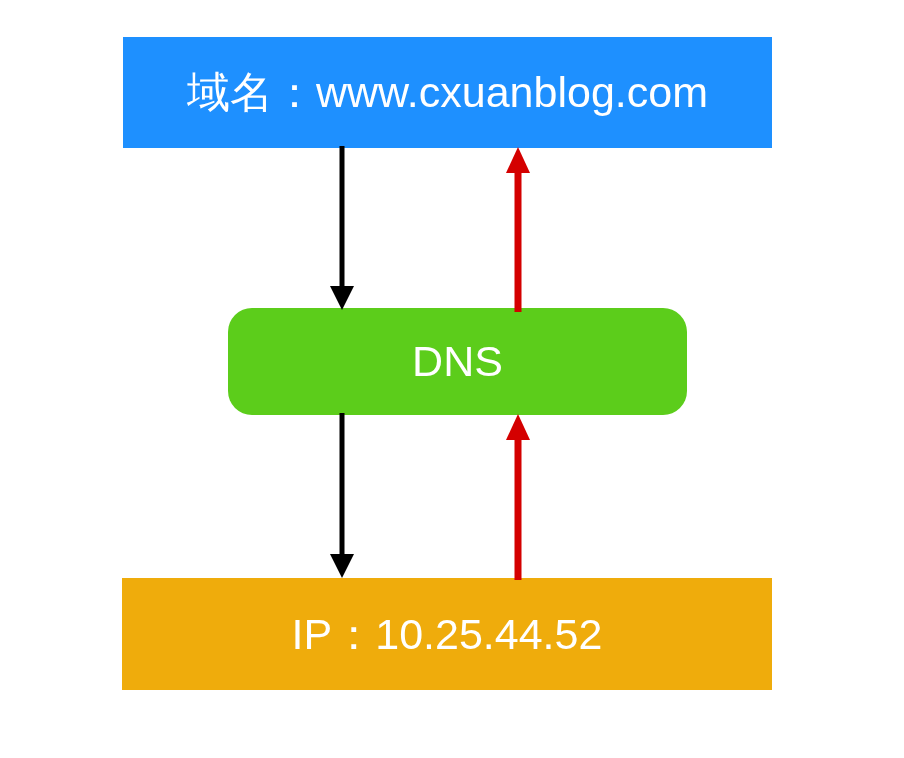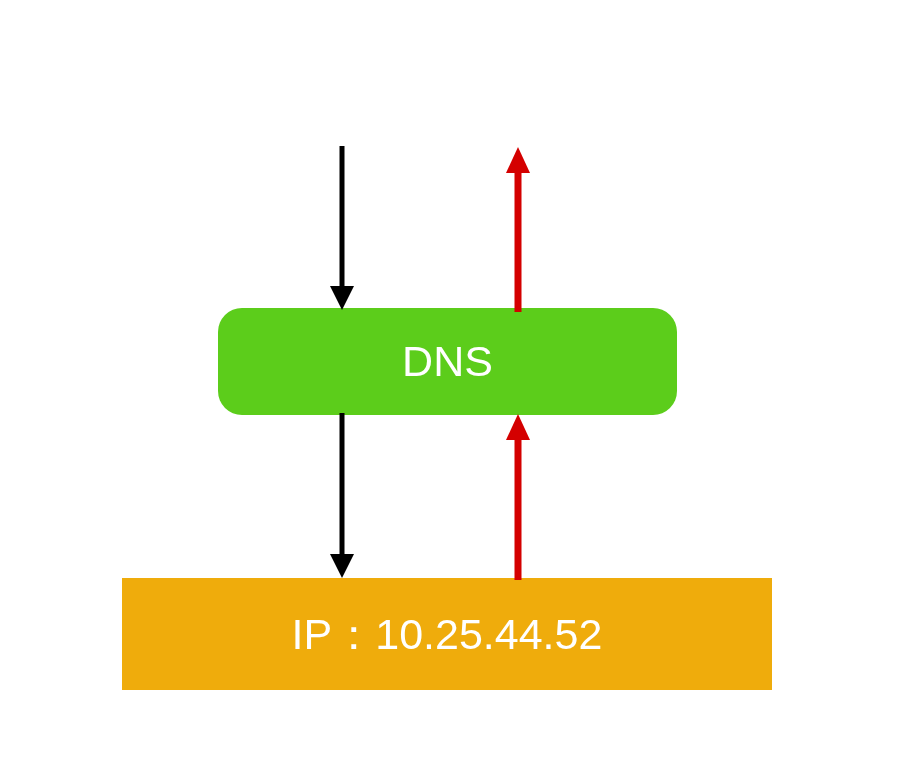--- a/index.html
+++ b/index.html
@@ -31,21 +31,21 @@
 
   #node-domain {
     left: 123px;
     top: 37px;
     width: 649px;
     height: 111px;
     background: #1e90ff;
     border-radius: 0;
   }
   #node-dns {
-    left: 218px;
+    left: 228px;
     top: 308px;
     width: 459px;
     height: 107px;
     background: #5ccd1b;
     border-radius: 24px;
   }
   #node-ip {
     left: 122px;
     top: 578px;
     width: 650px;
@@ -68,20 +68,23 @@
     position: absolute;
     overflow: visible;
   }
   .arrow svg { display: block; }
 </style>
 </head>
 <body>
 
 <div id="canvas">
 
+  <div id="node-domain" class="node">
+    <span class="node-label">域名：www.cxuanblog.com</span>
+  </div>
 
   <div id="node-dns" class="node">
     <span class="node-label">DNS</span>
   </div>
 
   <div id="node-ip" class="node">
     <span class="node-label">IP：10.25.44.52</span>
   </div>
 
   <div class="arrow" style="left:318px; top:146px; width:48px; height:166px;">

